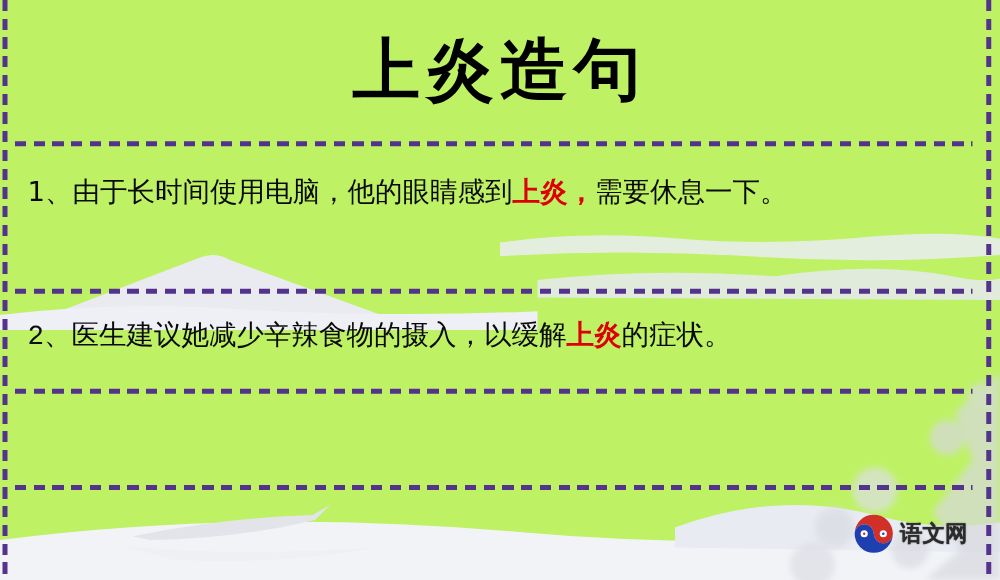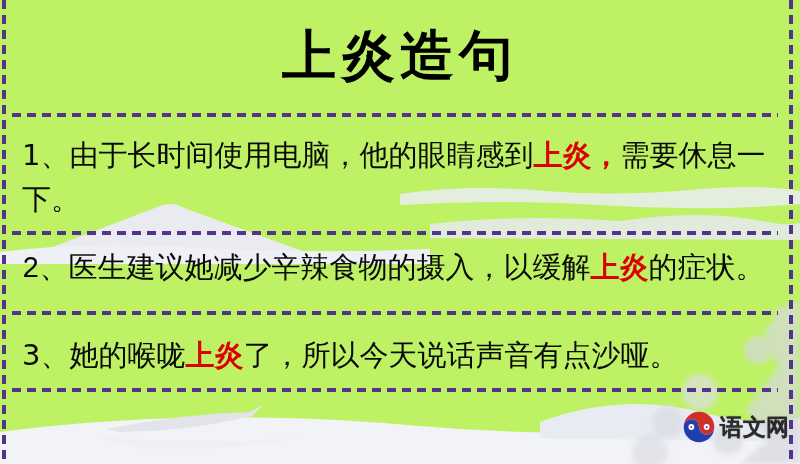--- a/index.html
+++ b/index.html
@@ -26,34 +26,34 @@
   .hr1 { top:113px; } .hr2 { top:231px; } .hr3 { top:311px; } .hr4 { top:388px; }
 
   .title {
     position:absolute; top:20px; left:0; width:100%; margin:0; z-index:3;
     text-align:center; font-size:54px; font-weight:700; color:#000;
     letter-spacing:5px;
   }
 
   .sentence {
     position:absolute; left:22px; width:752px; z-index:3;
-    font-size:29px; line-height:44px; color:#0a0a0a;
+    font-size:22px; line-height:44px; color:#0a0a0a;
   }
   .s1 { top:133px; }
   .s2 { top:248px;font-family:Liberation Mono, monospace; }
   .s3 { top:333px; }
   .kw { color:var(--keyword-red,#dd0000); font-weight:700; }
 
   .logo {
     position:absolute; left:681px; top:409px; z-index:4;
     display:flex; align-items:center; gap:3px; cursor:pointer;
   }
   .logo-icon { width:36px; height:36px; display:block; }
   .logo-text {
-    font-size:23px; font-weight:700; color:#2b2b2b; letter-spacing:0px;
+    font-size:18px; font-weight:700; color:#2b2b2b; letter-spacing:0px;
     text-shadow:0 0 1px #2b2b2b;
   }
 </style>
 </head>
 <body>
 
 <div class="page">
 
   <svg class="bg" viewBox="0 0 800 464" preserveAspectRatio="none" aria-hidden="true">
     <defs>
@@ -90,21 +90,20 @@
 
   <h1 class="title">上炎造句</h1>
   <div class="hr hr1"></div>
 
   <div class="sentence s1"><span>1、由于长时间使用电脑，他的眼睛感到</span><span class="kw">上炎，</span><span>需要休息一下。</span></div>
   <div class="hr hr2"></div>
 
   <div class="sentence s2"><span>2、医生建议她减少辛辣食物的摄入，以缓解</span><span class="kw">上炎</span><span>的症状。</span></div>
   <div class="hr hr3"></div>
 
-  <div class="sentence s3"><span>3、她的喉咙</span><span class="kw">上炎</span><span>了，所以今天说话声音有点沙哑。</span></div>
   <div class="hr hr4"></div>
 
   <div class="logo">
     <svg class="logo-icon" viewBox="0 0 40 40" aria-hidden="true">
       <g transform="rotate(-90 20 20)">
         <path d="M20,3 A17,17 0 0 1 20,37 A8.5,8.5 0 0 1 20,20 A8.5,8.5 0 0 0 20,3 Z" style="fill:var(--logo-red,#d03028)"></path>
         <path d="M20,37 A17,17 0 0 1 20,3 A8.5,8.5 0 0 1 20,20 A8.5,8.5 0 0 0 20,37 Z" style="fill:var(--logo-blue,#1d3fb0)"></path>
         <circle cx="20" cy="11.5" r="3.2" fill="#ffffff"></circle>
         <circle cx="20" cy="28.5" r="3.2" fill="#ffffff"></circle>
         <circle cx="20" cy="11.5" r="1.1" style="fill:var(--logo-red,#d03028)"></circle>

